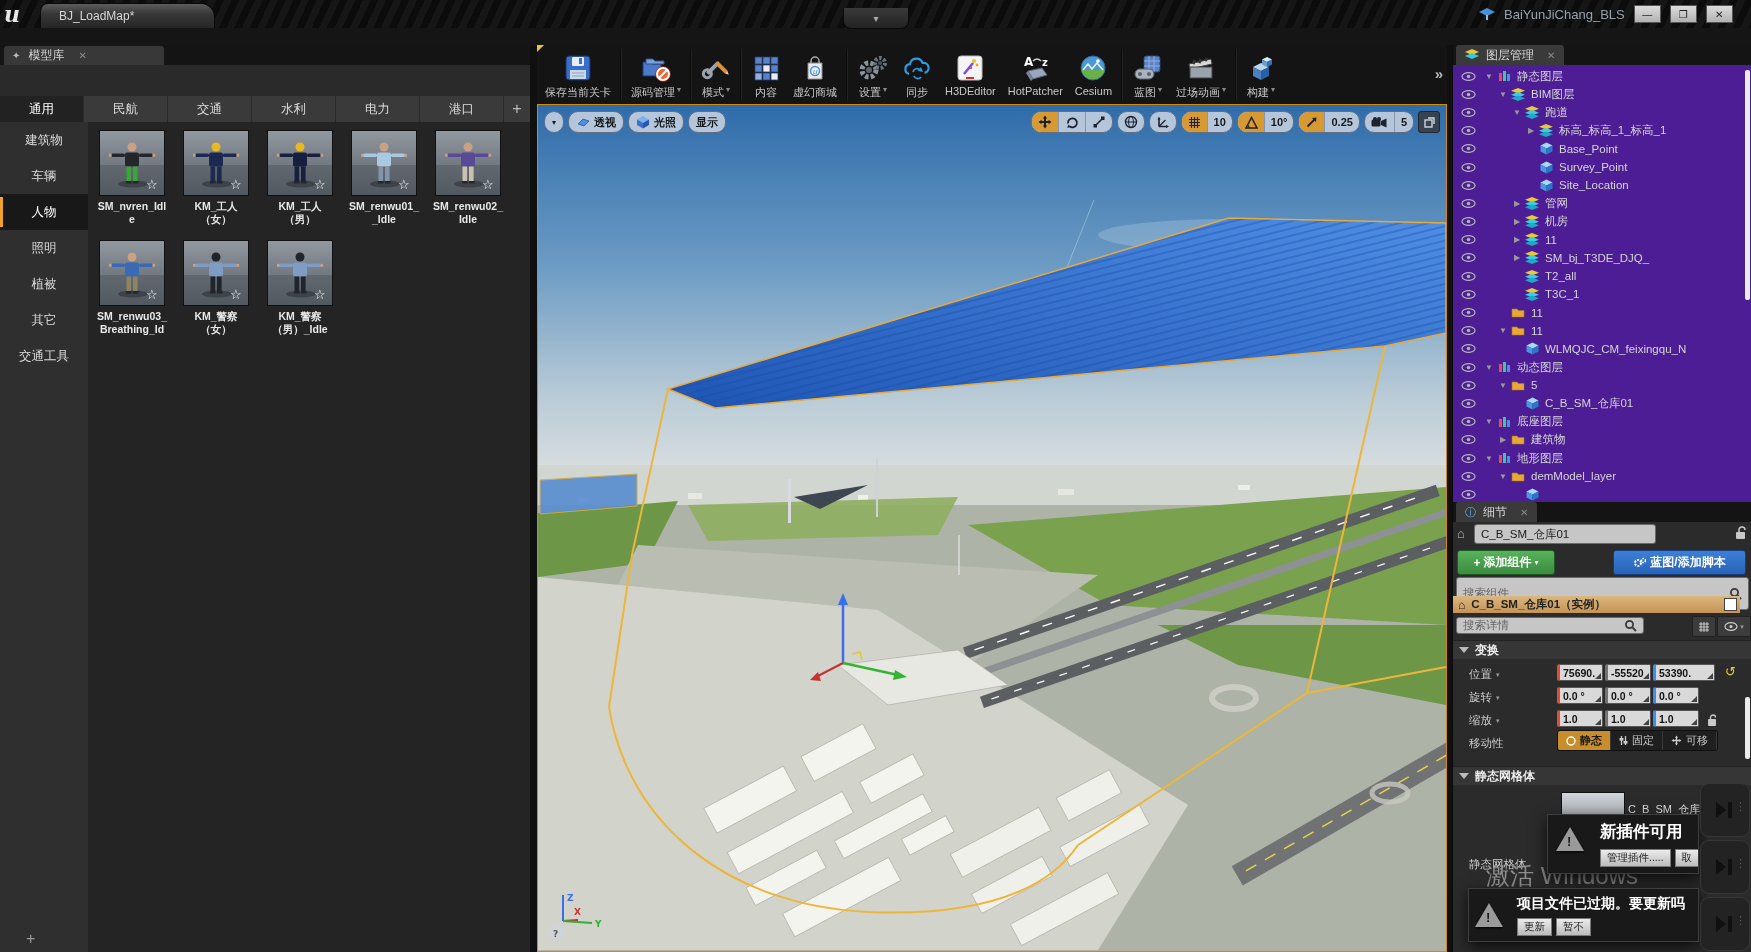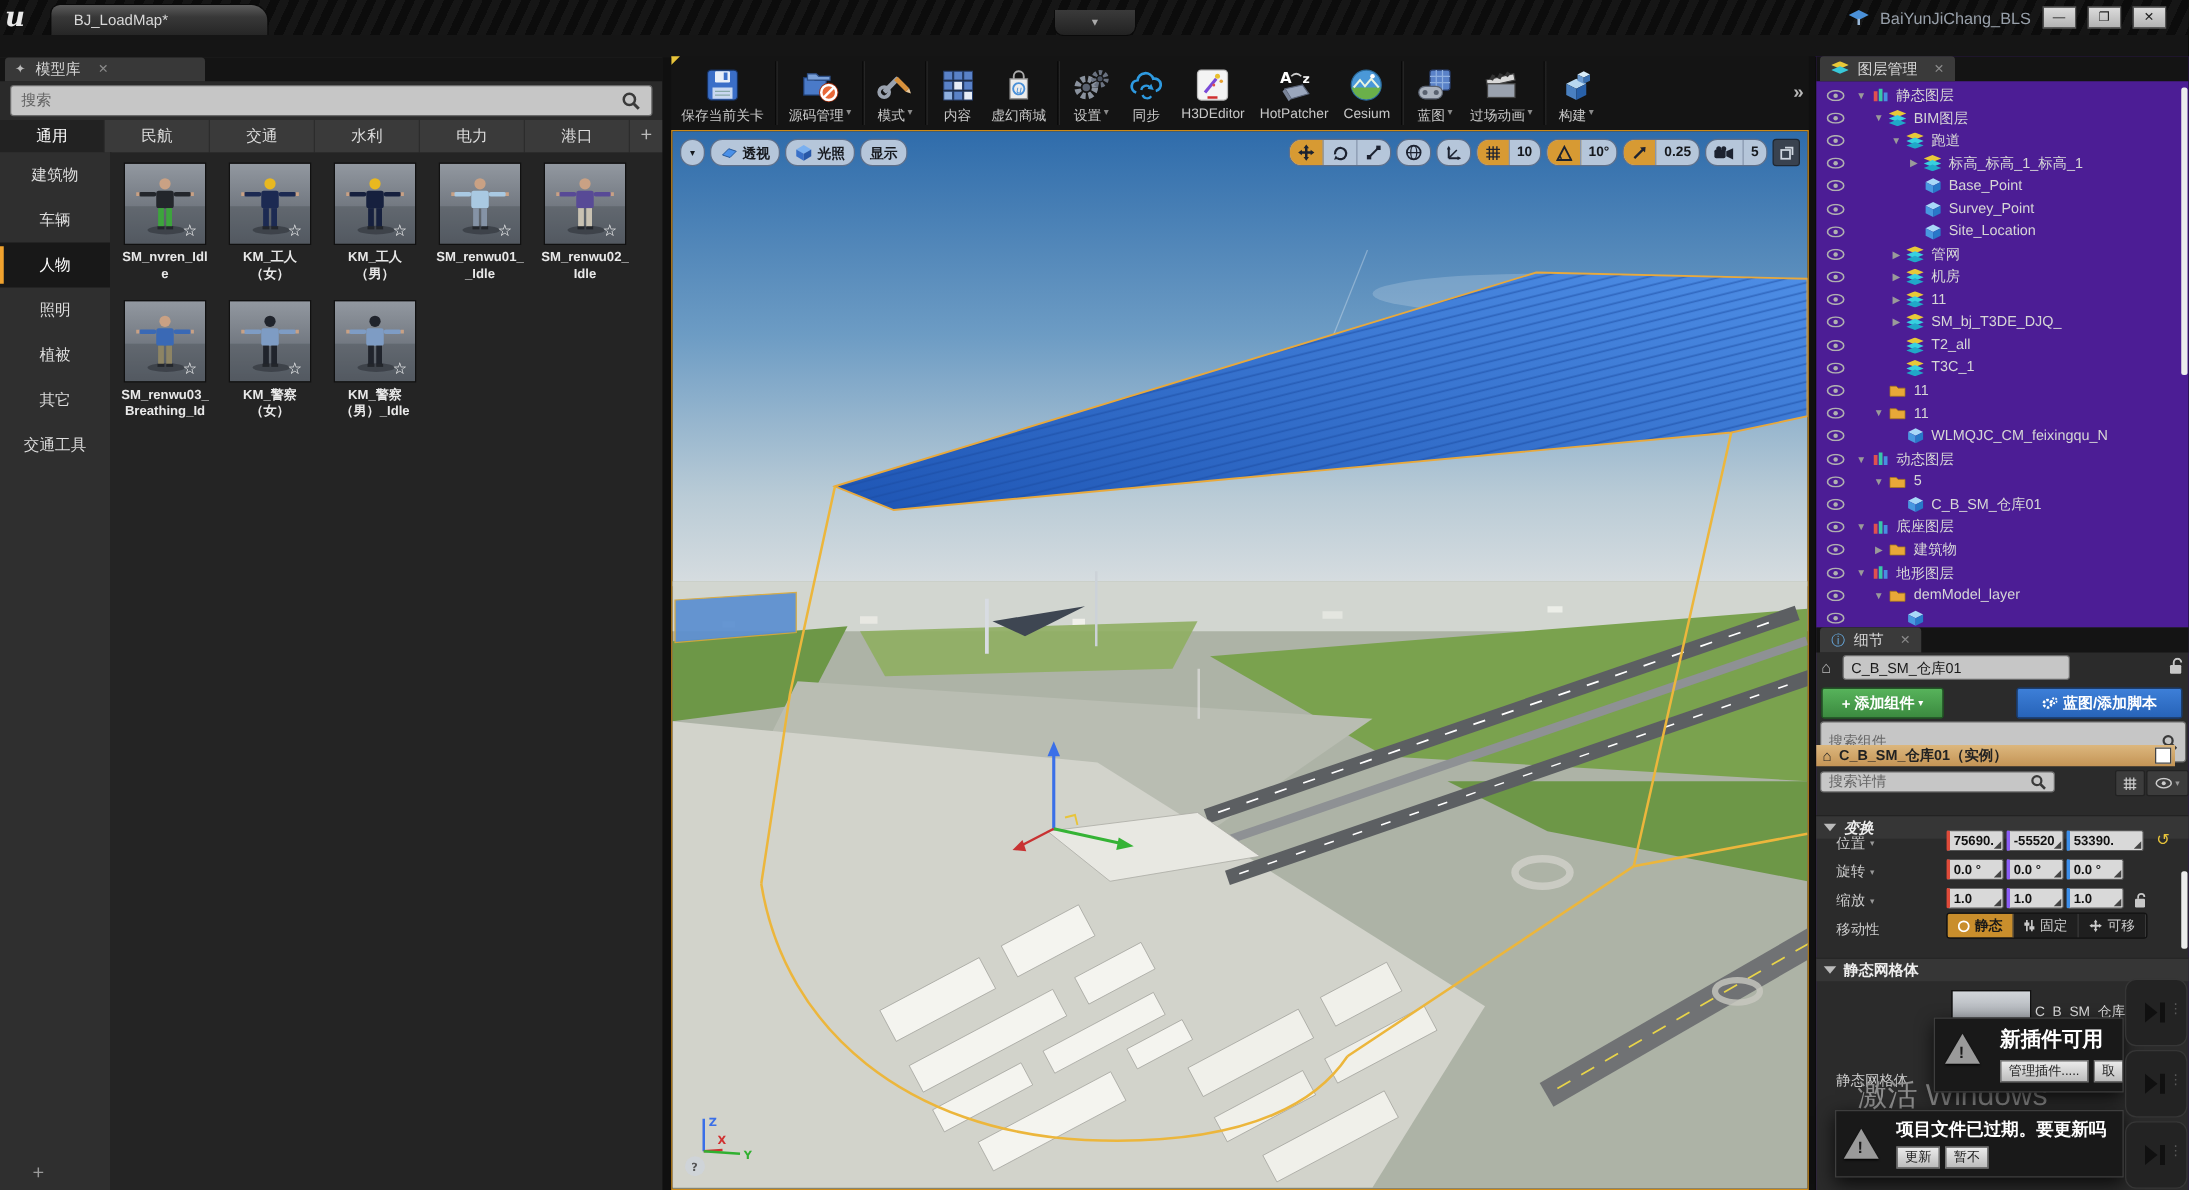--- a/index.html
+++ b/index.html
@@ -89,21 +89,21 @@
   #instance-row{position:absolute;left:0;top:94px;width:287px;height:17px;
     background:linear-gradient(#dcb77e,#c49455);color:#222;font-size:11.5px;font-weight:bold;
     display:flex;align-items:center;gap:6px;padding-left:5px;box-sizing:border-box;}
   .sec-head{position:absolute;left:0;width:299px;height:19px;background:#363636;border-top:1px solid #222;
     display:flex;align-items:center;gap:6px;padding-left:6px;box-sizing:border-box;font-size:12px;color:#eee;font-weight:bold;}
   .sec-arrow{width:0;height:0;border-left:5px solid transparent;border-right:5px solid transparent;border-top:6px solid #bbb;}
   .tr-label{position:absolute;left:16px;font-size:11.5px;color:#ccc;display:flex;gap:4px;align-items:center;}
   .vx{position:absolute;height:17px;background:#d9d9d9;border:1px solid #555;border-radius:2px;
     font-size:10.5px;color:#111;font-weight:bold;display:flex;align-items:center;padding:0 3px;box-sizing:border-box;overflow:hidden;}
   .vx::after{content:"";position:absolute;right:1px;bottom:1px;border-left:6px solid transparent;border-bottom:6px solid #444;}
-  .vx.bx-r{border-left:3px solid #e04b3a;} .vx.bx-g{border-left:3px solid #8b5cf6;} .vx.bx-b{border-left:3px solid #3b8eea;}
+  .vx.bx-r{border-left:3px solid #e04b3a;} .vx.bx-g{border-left:3px solid #737373;} .vx.bx-b{border-left:3px solid #3b8eea;}
   #mobility{position:absolute;left:104px;top:228px;height:19px;background:#1f1f1f;border-radius:3px;display:flex;overflow:hidden;border:1px solid #111;}
   #mobility .mseg{display:flex;align-items:center;gap:4px;padding:0 8px;font-size:11px;color:#ccc;border-right:1px solid #3a3a3a;}
   #mobility .mseg.on{background:#c98e2c;color:#181818;font-weight:bold;}
   
   .notif{position:absolute;background:#191919;border:1px solid #3e3e3e;box-shadow:0 5px 14px rgba(0,0,0,.75);
     color:#fff;overflow:hidden;z-index:20;}
   .warn-tri{position:absolute;width:0;height:0;border-left:14px solid transparent;border-right:14px solid transparent;
     border-bottom:24px solid #9a9a9a;filter:drop-shadow(0 1px 1px #000);}
   .warn-tri span{position:absolute;left:-3px;top:7px;font-size:13px;font-weight:bold;color:#1a1a1a;}
   .notif-btn{display:inline-flex;align-items:center;justify-content:center;height:16px;padding:0 6px;
@@ -144,27 +144,20 @@
       <span id="menu-items"><span class="menu-item">文件</span><span class="menu-item">编辑</span><span class="menu-item">窗口</span><span class="menu-item">帮助</span><span class="menu-item">场景构建工具</span></span>
     </div>
 
   <div id="left-panel" class="abs">
     <div id="lp-tabstrip" class="abs">
       <div id="lp-tab" class="abs">
         <span style="color:#bbb;font-size:10px;">✦</span>
         <span>模型库</span>
         <span class="pn-close">✕</span>
       </div>
-    </div>
-    <div id="lp-search" class="abs">
-      <span style="flex:1">搜索</span>
-      <svg width="16" height="16">
-          <circle cx="6.5" cy="6.5" r="4.5" fill="none" stroke="#3a3a3a" stroke-width="2"></circle>
-          <line x1="10" y1="10" x2="14" y2="14" stroke="#3a3a3a" stroke-width="2.4"></line>
-        </svg>
     </div>
     <div id="lp-cattabs" class="abs">
         <div class="cat-tab active">通用</div>
         <div class="cat-tab">民航</div>
         <div class="cat-tab">交通</div>
         <div class="cat-tab">水利</div>
         <div class="cat-tab">电力</div>
         <div class="cat-tab">港口</div>
         <div class="cat-add">+</div>
       </div>
@@ -1373,21 +1366,21 @@
           </svg>
       </div>
       <div class="abs" style="left:264px;top:114px;width:32px;height:19px;background:#3c3c3c;border:1px solid #222;border-radius:2px;display:flex;align-items:center;justify-content:center;gap:2px;">
         <svg width="14" height="9">
             <ellipse cx="7" cy="4.5" rx="6" ry="3.8" fill="none" stroke="#ccc" stroke-width="1.2"></ellipse>
             <circle cx="7" cy="4.5" r="1.6" fill="#ccc"></circle>
           </svg>
         <span style="color:#999;font-size:7px;">▾</span>
       </div>
 
-      <div class="sec-head" style="top:150px;font-style:italic;">
+      <div class="sec-head" style="top:138px;">
         <span class="sec-arrow"></span>
         <span>变换</span>
       </div>
       <div class="tr-label" style="top:165px;">
           <span>位置</span>
           <span style="font-size:7px;color:#999;">▾</span>
         </div>
       <div class="tr-label" style="top:188px;">
           <span>旋转</span>
           <span style="font-size:7px;color:#999;">▾</span>

